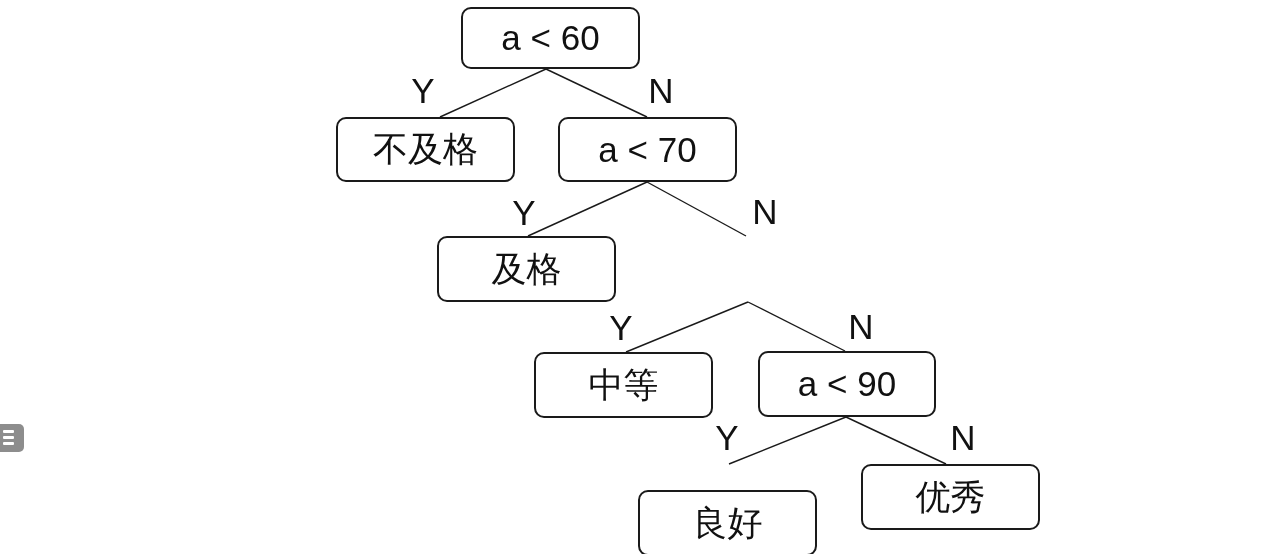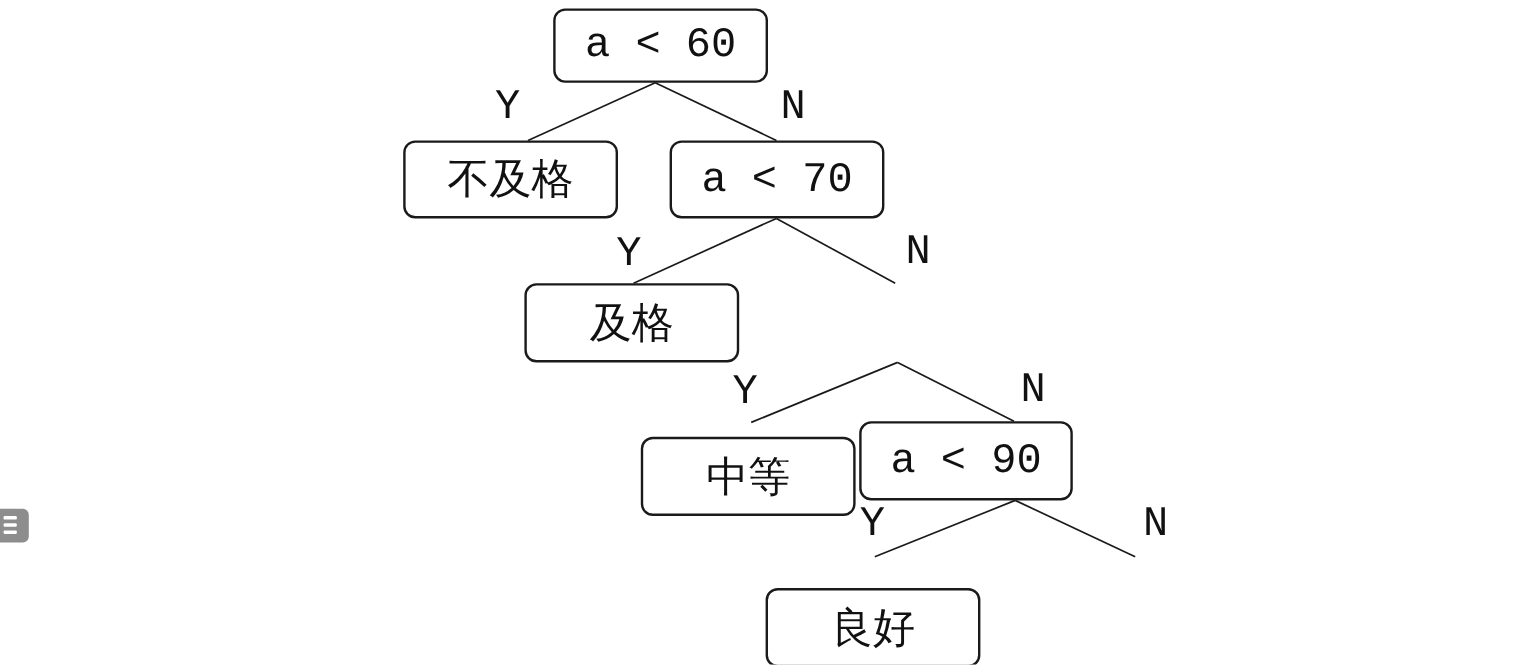--- a/index.html
+++ b/index.html
@@ -1,21 +1,21 @@
 <!DOCTYPE html>
 <html><head>
 <meta charset="utf-8">
 <style>
   html,body{margin:0;padding:0;background:#fff;}
   .stage{
     position:relative;
     width:1268px;height:554px;
     background:#ffffff;
     overflow:hidden;
-    font-family:Liberation Mono, monospace;
+    font-family:Liberation Sans, sans-serif;
   }
   .edges{position:absolute;left:0;top:0;width:1268px;height:554px;}
   .edges line{stroke:#1a1a1a;stroke-width:1.4;}
   .node{
     position:absolute;
     box-sizing:border-box;
     border:2px solid #1a1a1a;
     border-radius:10px;
     background:#ffffff;
     display:flex;align-items:center;justify-content:center;
@@ -53,23 +53,24 @@
     <line x1="748" y1="302" x2="626" y2="352"></line>
     <line x1="748" y1="302" x2="845" y2="351"></line>
     <line x1="846" y1="417" x2="729" y2="464"></line>
     <line x1="846" y1="417" x2="946" y2="464"></line>
   </svg>
 
   <div class="node" style="left:461px;top:7px;width:179px;height:62px;">a &lt; 60</div>
   <div class="node" style="left:336px;top:117px;width:179px;height:65px;">不及格</div>
   <div class="node" style="left:558px;top:117px;width:179px;height:65px;">a &lt; 70</div>
   <div class="node" style="left:437px;top:236px;width:179px;height:66px;">及格</div>
-  <div class="node" style="left:534px;top:364px;width:179px;height:66px;">中等</div>
-  <div class="node" style="left:716px;top:351px;width:178px;height:66px;">a &lt; 90</div>
+  <div class="node" style="left:534px;top:352px;width:179px;height:66px;">中等</div>
+  <div class="node" style="left:758px;top:351px;width:178px;height:66px;">a &lt; 90</div>
   <div class="node" style="left:638px;top:464px;width:179px;height:66px;margin-top:26px;">良好</div>
+  <div class="node" style="left:861px;top:464px;width:179px;height:66px;">优秀</div>
 
   <div class="edge-label" style="left:423px;top:90px;">Y</div>
   <div class="edge-label" style="left:661px;top:90px;">N</div>
   <div class="edge-label" style="left:524px;top:212px;">Y</div>
   <div class="edge-label" style="left:765px;top:211px;">N</div>
   <div class="edge-label" style="left:621px;top:327px;">Y</div>
   <div class="edge-label" style="left:861px;top:326px;">N</div>
   <div class="edge-label" style="left:727px;top:437px;">Y</div>
   <div class="edge-label" style="left:963px;top:437px;">N</div>
 

